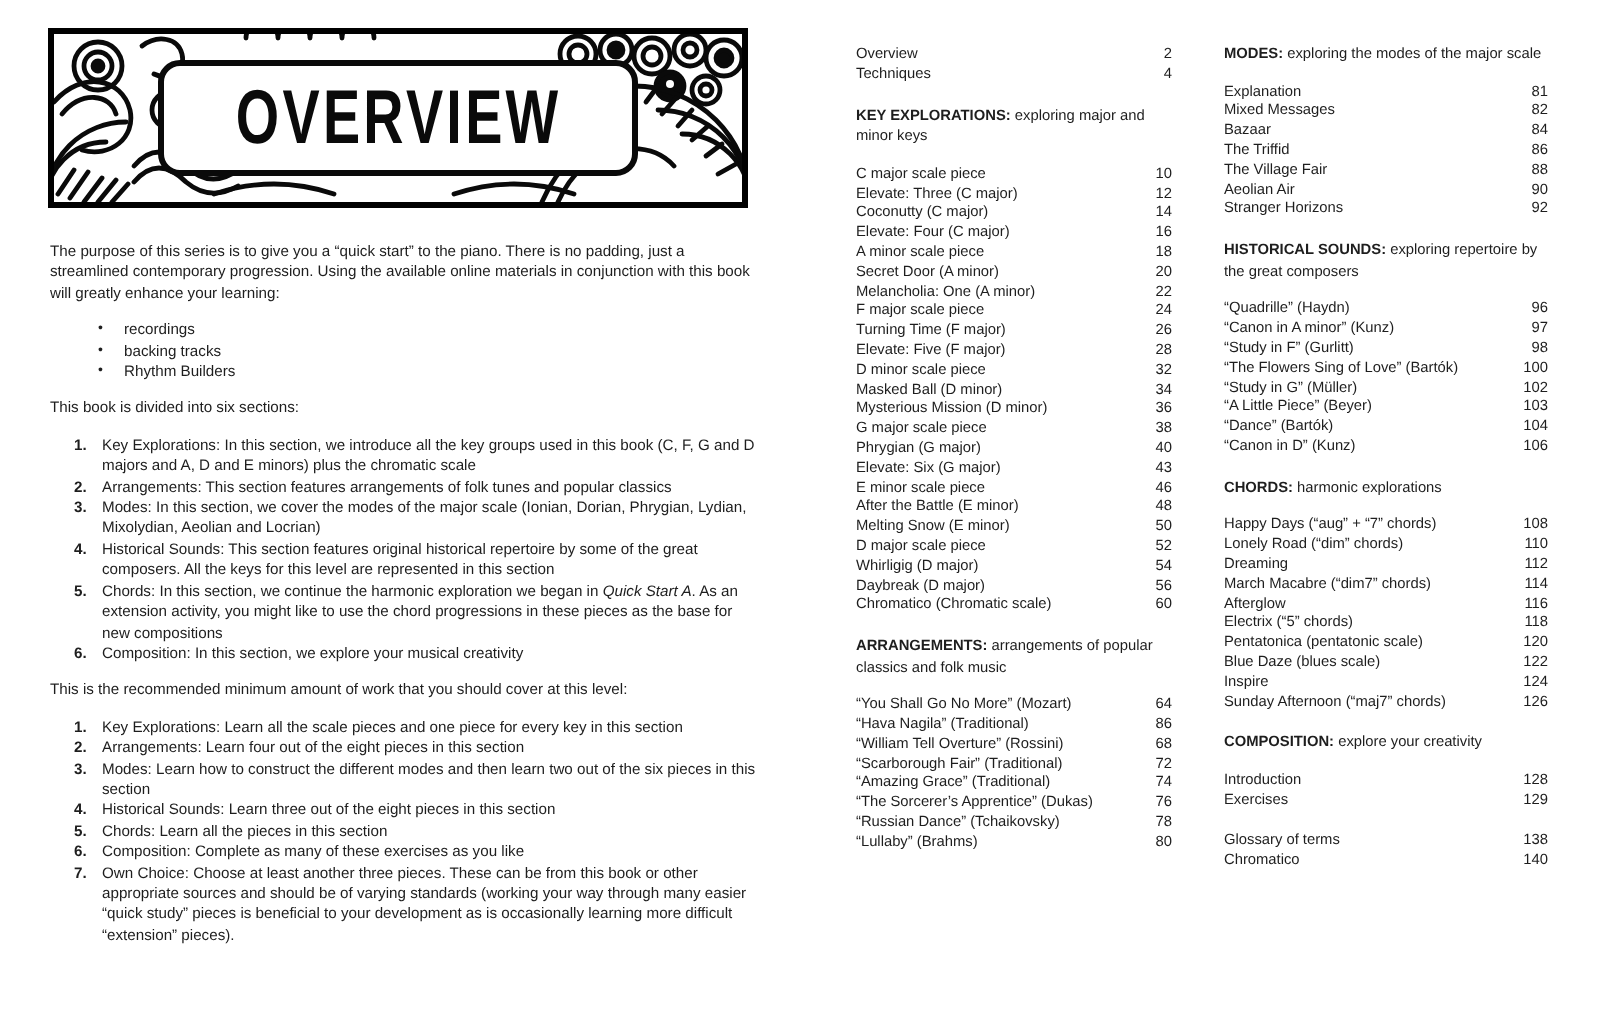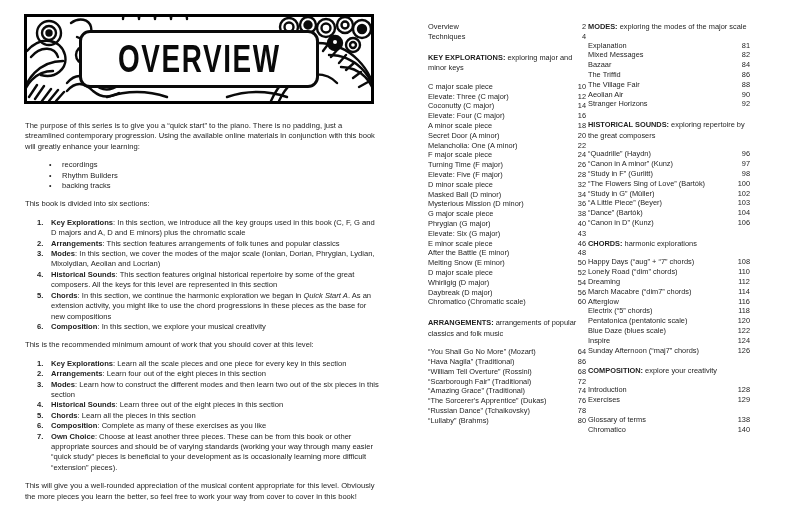--- a/index.html
+++ b/index.html
@@ -27,25 +27,25 @@
     position:absolute;left:25px;top:121px;width:356px;
     font-size:7.6px;line-height:10.4px;
   }
   .left-body p{margin:0 0 8px 0;}
   .benefits{margin:0 0 8px 0;padding:0 0 0 24px;list-style:none;}
   .benefits li{position:relative;padding-left:13px;}
   .benefits li::before{content:"•";position:absolute;left:0;top:0;font-size:7px;}
   ol.numlist{margin:0 0 8px 0;padding:0 0 0 14px;list-style:none;counter-reset:n;}
   ol.numlist li{counter-increment:n;position:relative;padding-left:12px;}
   ol.numlist li::before{content:counter(n) ".";font-weight:700;position:absolute;left:-2px;top:0;}
-  ol.numlist b{font-weight:700;margin-top:24px;}
+  ol.numlist b{font-weight:400;margin-top:24px;}
   
   .toc-col{position:absolute;top:22px;font-size:7.4px;line-height:9.8px;}
   .toc-col-1{left:428px;width:158px;}
-  .toc-col-2{left:588px;width:162px;}
+  .toc-col-2{left:612px;width:162px;}
   .toc-head{margin:0 0 8px 0;line-height:10.6px;}
   .toc-head b{font-weight:700;}
   .toc-list{margin:0 0 11px 0;}
   .toc-row{display:flex;justify-content:space-between;align-items:flex-start;}
   .toc-label{padding-right:6px;}
   .toc-page{text-align:right;white-space:nowrap;}
 </style>
 </head>
 <body>
 
@@ -92,43 +92,42 @@
   </svg>
   <div class="title-box">
     <span class="title-text">OVERVIEW</span>
   </div>
 </div>
 
 <div class="left-body">
   <p>The purpose of this series is to give you a “quick start” to the piano. There is no padding, just a streamlined contemporary progression. Using the available online materials in conjunction with this book will greatly enhance your learning:</p>
   <ul class="benefits">
       <li>recordings</li>
+      <li>backing tracks</li>
       <li>Rhythm Builders</li>
-      <li>backing tracks</li>
     </ul>
   <p>This book is divided into six sections:</p>
   <ol class="numlist">
       <li><b>Key Explorations</b>: In this section, we introduce all the key groups used in this book (C, F, G and D majors and A, D and E minors) plus the chromatic scale</li>
       <li><b>Arrangements</b>: This section features arrangements of folk tunes and popular classics</li>
       <li><b>Modes</b>: In this section, we cover the modes of the major scale (Ionian, Dorian, Phrygian, Lydian, Mixolydian, Aeolian and Locrian)</li>
       <li><b>Historical Sounds</b>: This section features original historical repertoire by some of the great composers. All the keys for this level are represented in this section</li>
       <li><b>Chords</b>: In this section, we continue the harmonic exploration we began in <i>Quick Start A</i>. As an extension activity, you might like to use the chord progressions in these pieces as the base for new compositions</li>
       <li><b>Composition</b>: In this section, we explore your musical creativity</li>
     </ol>
   <p>This is the recommended minimum amount of work that you should cover at this level:</p>
   <ol class="numlist">
       <li><b>Key Explorations</b>: Learn all the scale pieces and one piece for every key in this section</li>
       <li><b>Arrangements</b>: Learn four out of the eight pieces in this section</li>
       <li><b>Modes</b>: Learn how to construct the different modes and then learn two out of the six pieces in this section</li>
       <li><b>Historical Sounds</b>: Learn three out of the eight pieces in this section</li>
       <li><b>Chords</b>: Learn all the pieces in this section</li>
       <li><b>Composition</b>: Complete as many of these exercises as you like</li>
       <li><b>Own Choice</b>: Choose at least another three pieces. These can be from this book or other appropriate sources and should be of varying standards (working your way through many easier “quick study” pieces is beneficial to your development as is occasionally learning more difficult “extension” pieces).</li>
     </ol>
-  <p>This will give you a well-rounded appreciation of the musical content appropriate for this level. Obviously the more pieces you learn the better, so feel free to work your way from cover to cover in this book!</p>
 </div>
 
 <div class="toc-col toc-col-1">
     <div class="toc-list">
       <div class="toc-row">
         <span class="toc-label">Overview</span>
         <span class="toc-page">2</span>
       </div>
       <div class="toc-row">
         <span class="toc-label">Techniques</span>

